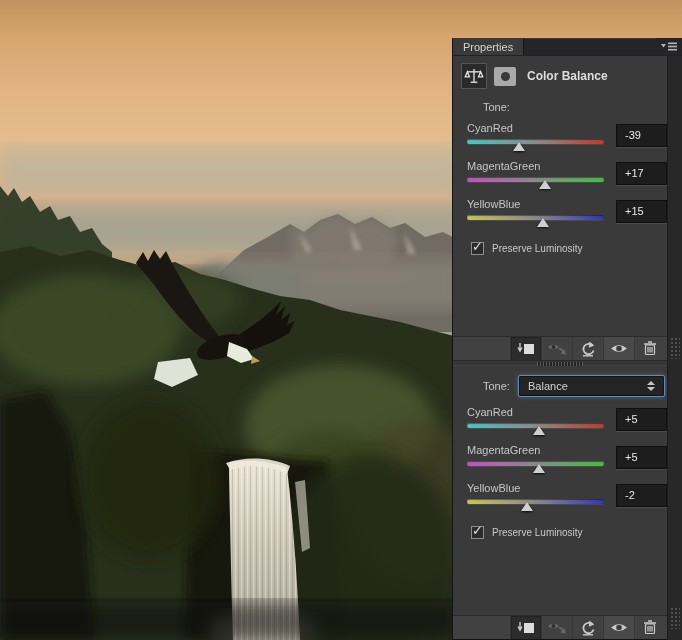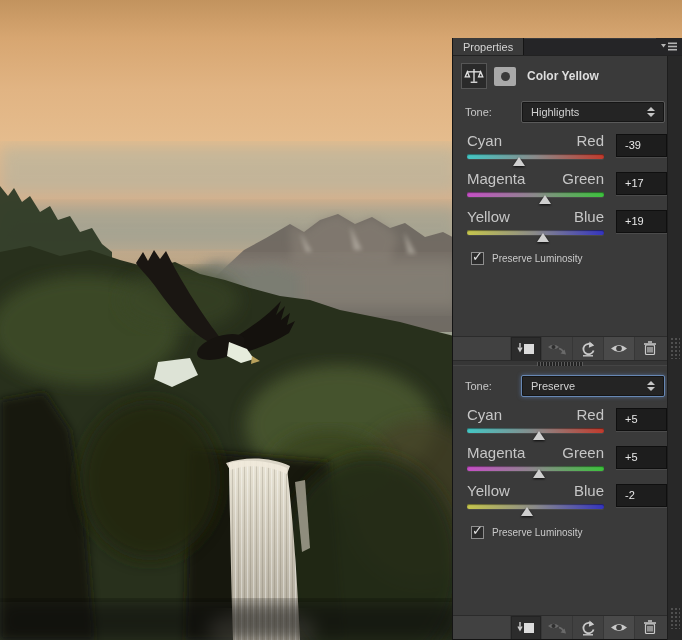--- a/index.html
+++ b/index.html
@@ -38,38 +38,38 @@
   .sec1 { height:304px; } .sec2 { height:264px; }
 
   .hdr { display:flex; align-items:center; gap:7px; padding:6px 0 0 8px; height:34px; }
   .adj-icon { width:26px; height:26px; background:#2a2a2a; border:1px solid #565656;
               display:flex; align-items:center; justify-content:center; }
   .mask-icon { width:22px; height:19px; background:#a9a9a9; border-radius:2px;
                display:flex; align-items:center; justify-content:center; }
   .mask-dot { width:9px; height:9px; border-radius:50%; background:#3a3a3a; }
   .hdr-title { font-size:12px; font-weight:bold; color:#dedede; margin-left:4px; }
 
-  .tone-row { display:flex; align-items:center; gap:24px; margin:11px 2px 0 12px; }
+  .tone-row { display:flex; align-items:center; gap:3px; margin:11px 2px 0 30px; }
   .tone-label { font-size:11px; color:#c6c6c6; min-width:32px; }
   .select { flex:1; height:22px; background:#242424; border:1px solid #5a5a5a;
             border-radius:2px; box-shadow:inset 0 0 0 1px #151515;
             display:flex; align-items:center; padding:0 9px; font-size:11px;
             color:#d2d2d2; cursor:pointer; }
   .select.focused { border-color:#6787b3;
             box-shadow:inset 0 0 0 1px #151515, 0 0 4px rgba(100,140,200,.55); }
   .select-arrows { margin-left:auto; display:flex; flex-direction:column; gap:2px; }
   .select-arrows .up { width:0; height:0; border-left:4px solid transparent;
             border-right:4px solid transparent; border-bottom:4px solid #c6c6c6; }
   .select-arrows .dn { width:0; height:0; border-left:4px solid transparent;
             border-right:4px solid transparent; border-top:4px solid #c6c6c6; }
 
   .slider-block { position:relative; height:29px; margin:9px 0 5px 14px; width:200px; }
   .sec2 .slider-block:first-of-type { margin-top:12px; }
-  .labels { display:flex; justify-content:space-between; width:137px;
-            font-size:15px; color:#c6c6c6; }
+  .labels { display:flex; width:137px;
+            font-size:11px; color:#c6c6c6; }
   .track { position:relative; width:137px; height:5px; margin-top:5px;
            border-radius:2px; box-shadow:0 1px 0 rgba(255,255,255,.08),
            inset 0 1px 1px rgba(0,0,0,.45); cursor:pointer; }
   .track-cr { background:linear-gradient(90deg,#43c7c5 0%,#8a8a8a 50%,#c23a2c 100%); }
   .track-mg { background:linear-gradient(90deg,#c64fc6 0%,#8a8a8a 50%,#3cc23c 100%); }
   .track-yb { background:linear-gradient(90deg,#c6c64d 0%,#8a8a8a 50%,#3434c0 100%); }
   .thumb { position:absolute; top:3px; width:0; height:0; margin-left:-6px;
            border-left:6px solid transparent; border-right:6px solid transparent;
            border-bottom:9px solid #cfcfcf;
            filter:drop-shadow(0 1px 1px rgba(0,0,0,.8)); cursor:grab; }
@@ -193,32 +193,25 @@
             <line x1="12" y1="3.5" x2="12" y2="19"></line>
             <line x1="4" y1="7" x2="20" y2="7"></line>
             <path d="M4,7 L1.5,13 L6.5,13 Z"></path>
             <path d="M20,7 L17.5,13 L22.5,13 Z"></path>
             <line x1="8" y1="19.5" x2="16" y2="19.5"></line>
           </svg>
         </div>
         <div class="mask-icon">
           <span class="mask-dot"></span>
         </div>
-        <div class="hdr-title">Color Yellow</div>
+        <div class="hdr-title">Color Balance</div>
       </div>
 
       <div class="tone-row">
         <span class="tone-label">Tone:</span>
-        <div class="select">
-          <span class="select-value">Highlights</span>
-          <span class="select-arrows">
-            <i class="up"></i>
-              <i class="dn"></i>
-          </span>
-        </div>
       </div>
 
       <div class="slider-block">
         <div class="labels">
           <span>Cyan</span>
           <span>Red</span>
         </div>
         <div class="track track-cr">
           <div class="thumb" style="left: 38%;"></div>
         </div>
@@ -237,21 +230,21 @@
       </div>
 
       <div class="slider-block">
         <div class="labels">
           <span>Yellow</span>
           <span>Blue</span>
         </div>
         <div class="track track-yb">
           <div class="thumb" style="left: 55.5%;"></div>
         </div>
-        <div class="valuebox">+19</div>
+        <div class="valuebox">+15</div>
       </div>
 
       <div class="check-row">
         <span class="checkbox">
           <span class="tick">✓</span>
         </span>
         <span class="check-label">Preserve Luminosity</span>
       </div>
 
       <div class="toolbar">
@@ -294,21 +287,21 @@
         </div>
       </div>
     </div>
 
     <div class="divider"></div>
 
     <div class="sec sec2">
       <div class="tone-row" style="margin-top:9px;">
         <span class="tone-label">Tone:</span>
         <div class="select focused">
-          <span class="select-value">Preserve</span>
+          <span class="select-value">Balance</span>
           <span class="select-arrows">
             <i class="up"></i>
               <i class="dn"></i>
           </span>
         </div>
       </div>
 
       <div class="slider-block">
         <div class="labels">
           <span>Cyan</span>

